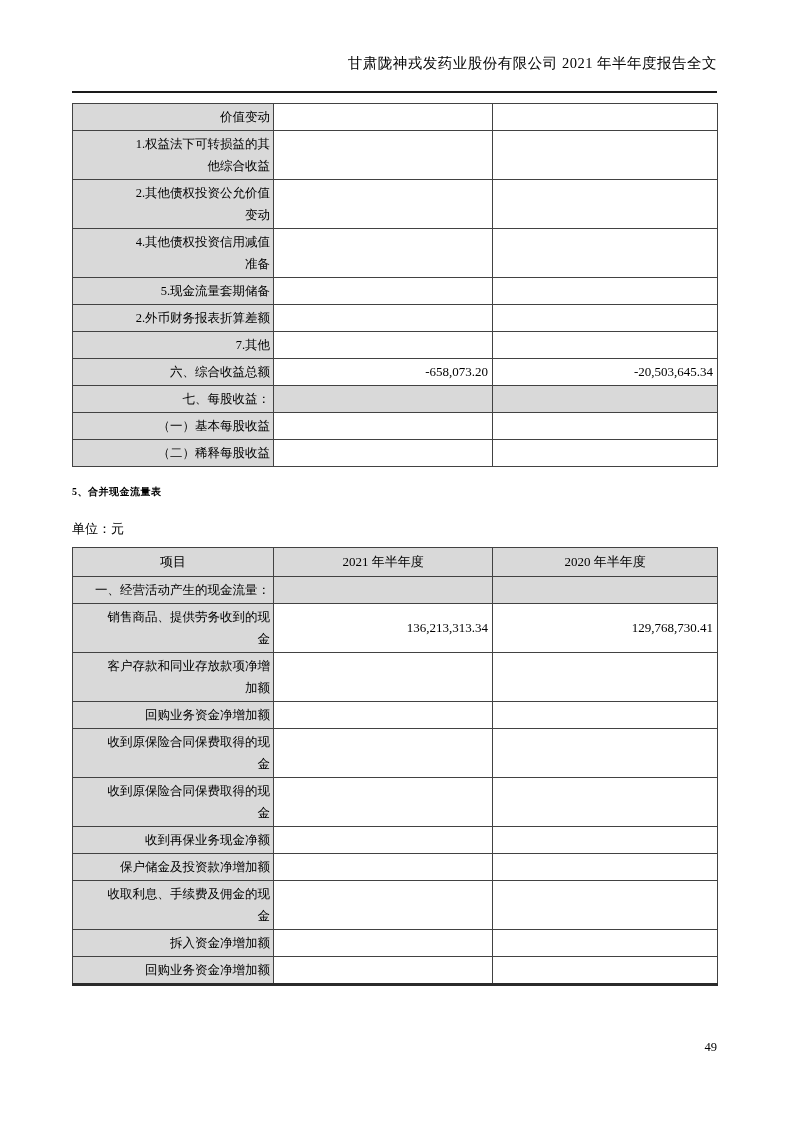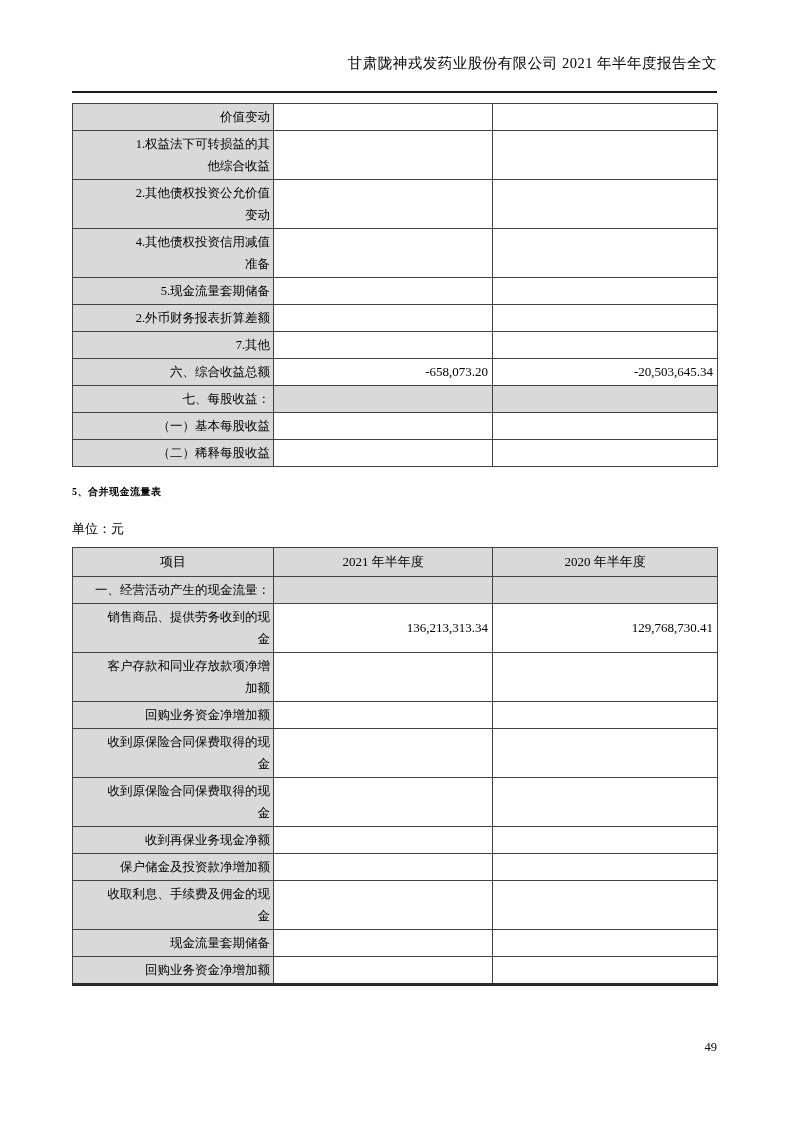--- a/index.html
+++ b/index.html
@@ -217,21 +217,21 @@
             <td class="c1 lvl2">保户储金及投资款净增加额</td>
             <td class="num"></td>
             <td class="num"></td>
           </tr>
           <tr class="h1">
             <td class="c1 lvl2">收取利息、手续费及佣金的现金</td>
             <td class="num"></td>
             <td class="num"></td>
           </tr>
           <tr class="h1">
-            <td class="c1 lvl2">现金流量套期储备</td>
+            <td class="c1 lvl2">拆入资金净增加额</td>
             <td class="num"></td>
             <td class="num"></td>
           </tr>
           <tr class="h1">
             <td class="c1 lvl2">回购业务资金净增加额</td>
             <td class="num"></td>
             <td class="num"></td>
           </tr>
         </tbody>
     </table>

